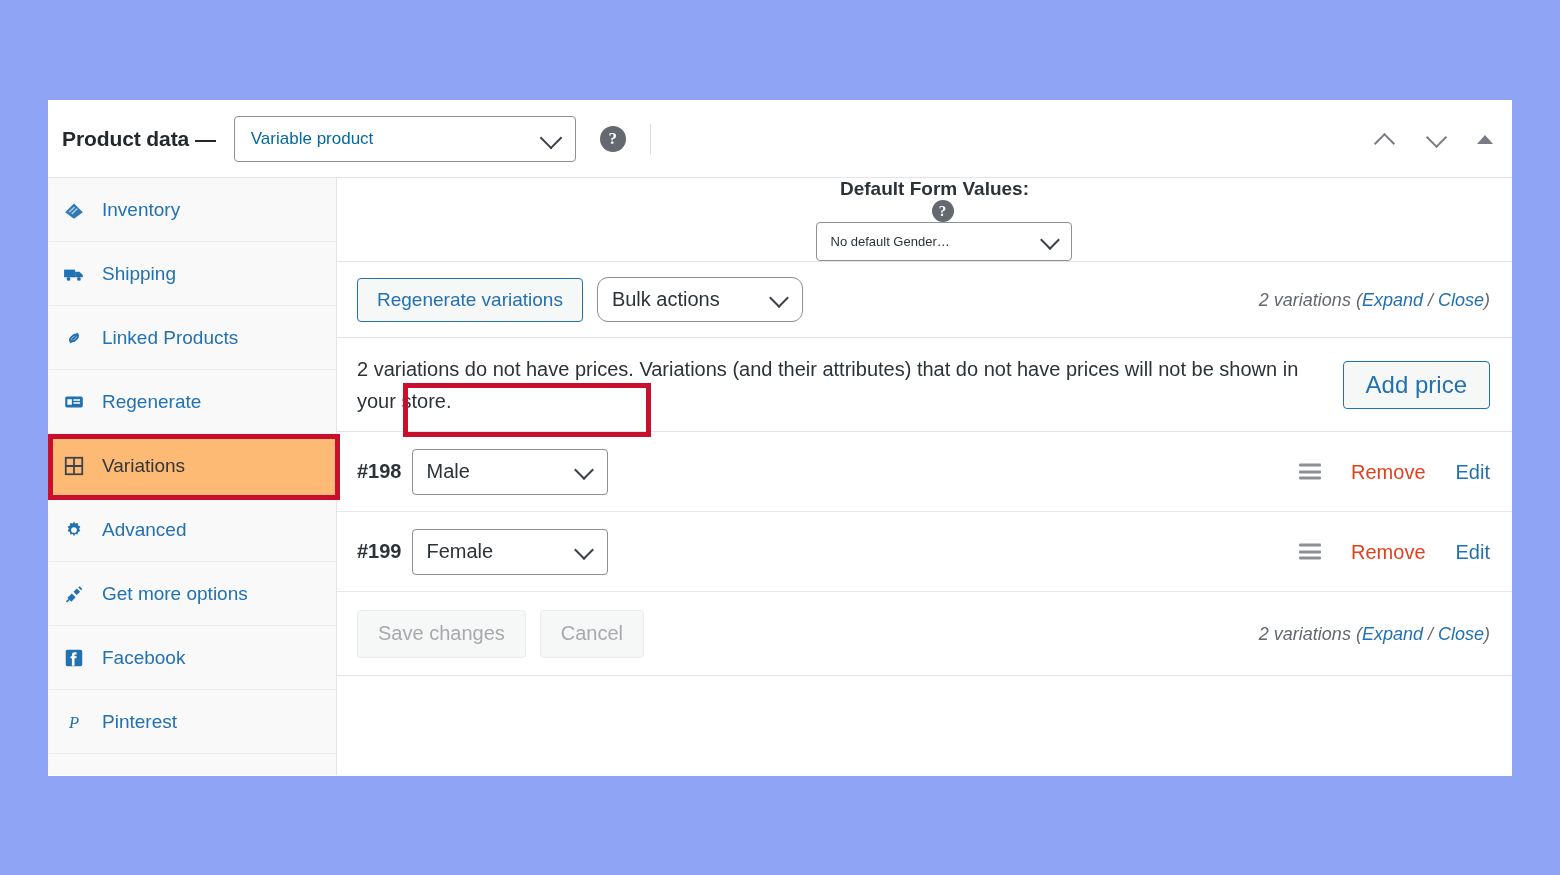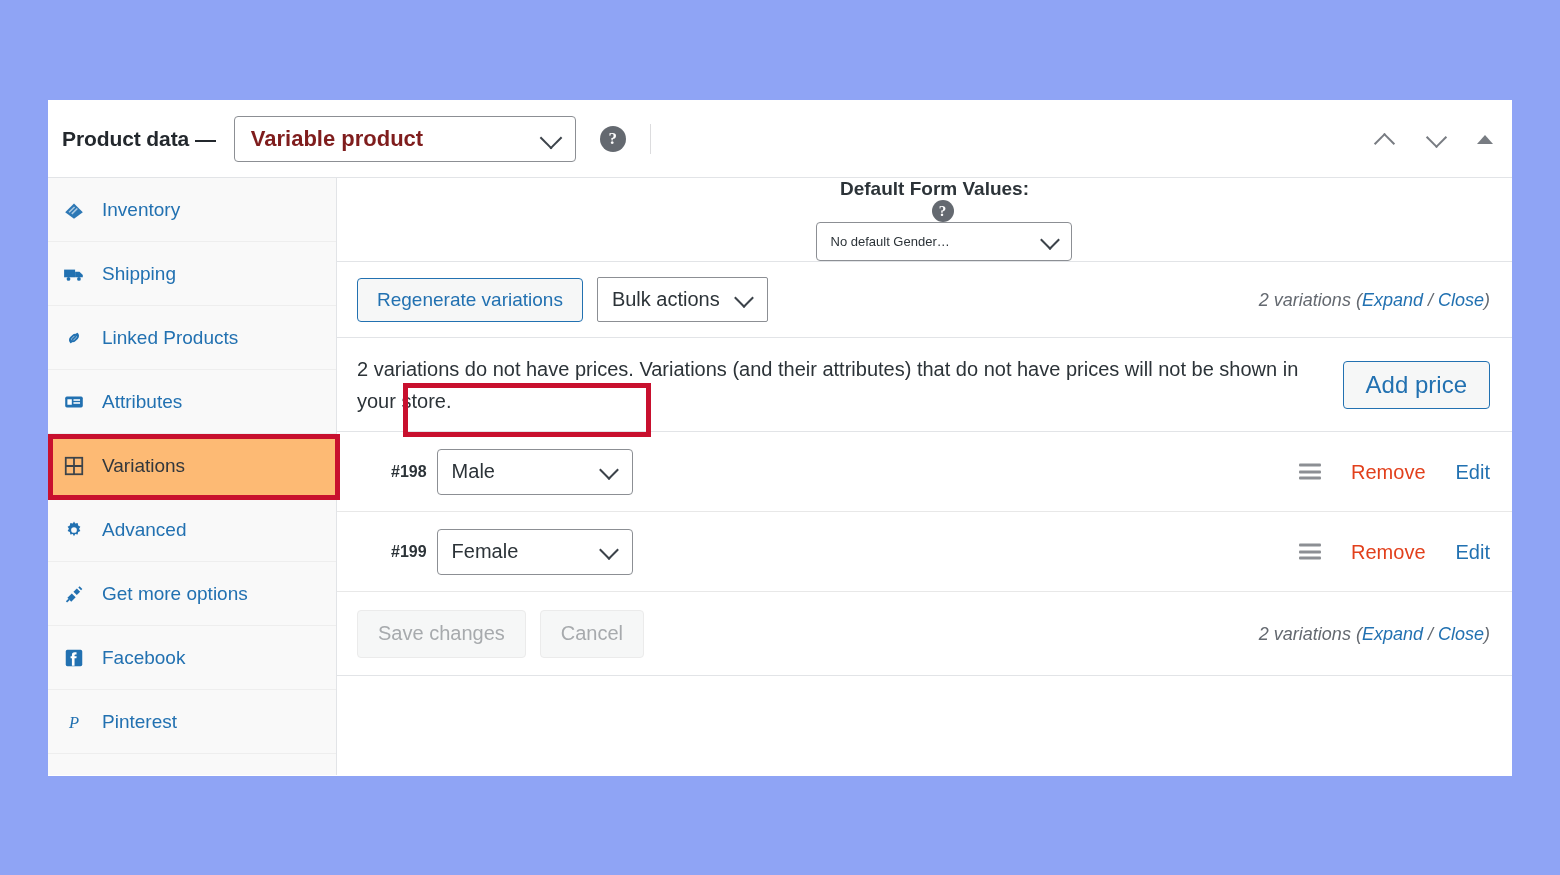--- a/index.html
+++ b/index.html
@@ -50,23 +50,23 @@
     height: 46px;
     border: 1px solid #8c8f94;
     border-radius: 4px;
     background: #fff;
     display: flex;
     align-items: center;
     box-sizing: border-box;
     padding-left: 16px;
   }
   .type-select .val {
-    font-size: 22px;
-    color: #7f1d1d;
-    font-weight: bold;
+    font-size: 17px;
+    color: #0369a1;
+    font-weight: normal;
   }
   .chev {
     position: absolute;
     right: 16px;
     top: 50%;
     width: 14px;
     height: 14px;
     margin-top: -9px;
     border-right: 2.6px solid #3c434a;
     border-bottom: 2.6px solid #3c434a;
@@ -264,23 +264,23 @@
     background: #f6f7f7;
   }
   .btn.plain-outline {
     border: 1px solid #2271b1;
     color: #2271b1;
     background: #ffffff;
   }
   .bulk-select {
     position: relative;
     margin-left: 14px;
-    width: 171px; height: 45px;
+    width: 206px; height: 45px;
     border: 1px solid #8c8f94;
-    border-radius: 2px;
+    border-radius: 11px;
     background: #fff;
     display: flex; align-items: center;
     padding-left: 14px;
     box-sizing: border-box;
     cursor: pointer;
   }
   .bulk-select .val { font-size: 20px; color: #2c3338; }
   .bulk-select .chev { right: 16px; width: 12px; height: 12px; border-width: 2.4px; }
 
   .btn-gap { margin-left: 14px; }
@@ -330,25 +330,24 @@
   .var-row {
     height: 80px;
     display: flex;
     align-items: center;
     padding-left: 20px;
     border-bottom: 1px solid #e8e8e8;
     box-sizing: border-box;
     position: relative;
   }
   .var-id {
-    font-size: 16px;
+    font-size: 20px;
     font-weight: bold;
     color: #2c3338;
     margin-right: 10px;
-    margin-left: 34px;
   }
   .attr-select {
     position: relative;
     width: 196px; height: 46px;
     border: 1px solid #8c8f94;
     border-radius: 4px;
     background: #fff;
     display: flex; align-items: center;
     padding-left: 14px;
     box-sizing: border-box;
@@ -470,21 +469,21 @@
 
       <div class="side-item">
         <span class="side-icon">
           <svg width="22" height="22" viewBox="0 0 20 20">
               <rect x="2" y="5" width="16" height="10" rx="1.5" fill="#2271b1"></rect>
               <rect x="4" y="7.5" width="4" height="5" fill="#fff"></rect>
               <rect x="9.5" y="7.5" width="6" height="1.4" fill="#fff"></rect>
               <rect x="9.5" y="10.2" width="6" height="1.4" fill="#fff"></rect>
             </svg>
         </span>
-        <span class="label">Attributes</span>
+        <span class="label">Regenerate</span>
       </div>
 
       <div class="side-item active">
         <span class="side-icon">
           <svg width="22" height="22" viewBox="0 0 20 20">
               <g fill="none" stroke="#3c434a" stroke-width="1.6">
                 <rect x="2.5" y="2.5" width="15" height="15"></rect>
                 <path d="M10 2.5v15M2.5 10h15"></path>
               </g>
             </svg>

